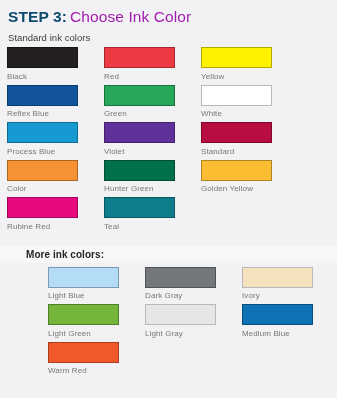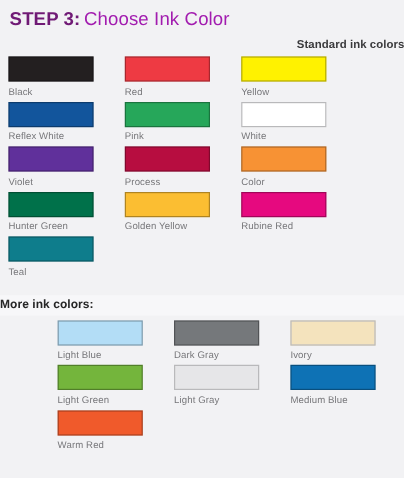--- a/index.html
+++ b/index.html
@@ -26,56 +26,56 @@
 
   
   .step-header {
     padding: 9px 0 0 8px;
     line-height: 1;
     white-space: nowrap;
   }
   .step-kicker {
     font-size: 15.5px;
     font-weight: bold;
-    color: #701a75;
+    color: #0c4a6e;
     letter-spacing: 0.1px;
   }
   .step-title {
     font-size: 15.5px;
     font-weight: normal;
     color: #a21caf;
     letter-spacing: 0.1px;
     margin-left: 3px;
   }
 
   
   .section-heading {
     font-size: 9.5px;
     font-weight: bold;
     color: #3b3b3d;
     padding: 7px 0 0 8px;
     letter-spacing: 0.05px;
   }
   .section-heading.standard {
-    font-weight: 700;
+    font-weight: 400;
     color: #3a3a3c;
-    text-align: right;
   }
   .more-band {
     margin-top: 11px;
     background: #f7f7f9;
     height: 17px;
     display: flex;
     align-items: center;
   }
   .more-band .section-heading {
-    padding: 0 0 0 0;
+    padding: 0 0 0 12px;
     font-size: 10px;
     font-weight: bold;
     color: #262626;
+    margin-left: 14px;
   }
 
   
   .swatch-grid {
     display: grid;
     grid-template-columns: 97px 97px 97px;
     padding-left: 7px;
     margin-top: 3px;
   }
   .swatch-cell {
@@ -124,37 +124,41 @@
       <div class="swatch-cell">
         <div class="swatch-chip" style="background: rgb(238, 58, 67);"></div>
         <div class="swatch-label">Red</div>
       </div>
       <div class="swatch-cell">
         <div class="swatch-chip" style="background: rgb(255, 242, 0);"></div>
         <div class="swatch-label">Yellow</div>
       </div>
       <div class="swatch-cell">
         <div class="swatch-chip" style="background: rgb(18, 85, 156);"></div>
-        <div class="swatch-label">Reflex White</div>
+        <div class="swatch-label">Reflex Blue</div>
       </div>
       <div class="swatch-cell">
         <div class="swatch-chip" style="background: rgb(38, 167, 90);"></div>
-        <div class="swatch-label">Pink</div>
+        <div class="swatch-label">Green</div>
       </div>
       <div class="swatch-cell">
         <div class="swatch-chip light-edge" style="background: rgb(255, 255, 255);"></div>
         <div class="swatch-label">White</div>
       </div>
       <div class="swatch-cell">
+        <div class="swatch-chip" style="background: rgb(23, 153, 209);"></div>
+        <div class="swatch-label">Process Blue</div>
+      </div>
+      <div class="swatch-cell">
         <div class="swatch-chip" style="background: rgb(96, 48, 155);"></div>
         <div class="swatch-label">Violet</div>
       </div>
       <div class="swatch-cell">
         <div class="swatch-chip" style="background: rgb(183, 13, 64);"></div>
-        <div class="swatch-label">Process</div>
+        <div class="swatch-label">Standard</div>
       </div>
       <div class="swatch-cell">
         <div class="swatch-chip" style="background: rgb(247, 146, 52);"></div>
         <div class="swatch-label">Color</div>
       </div>
       <div class="swatch-cell">
         <div class="swatch-chip" style="background: rgb(0, 113, 74);"></div>
         <div class="swatch-label">Hunter Green</div>
       </div>
       <div class="swatch-cell">

